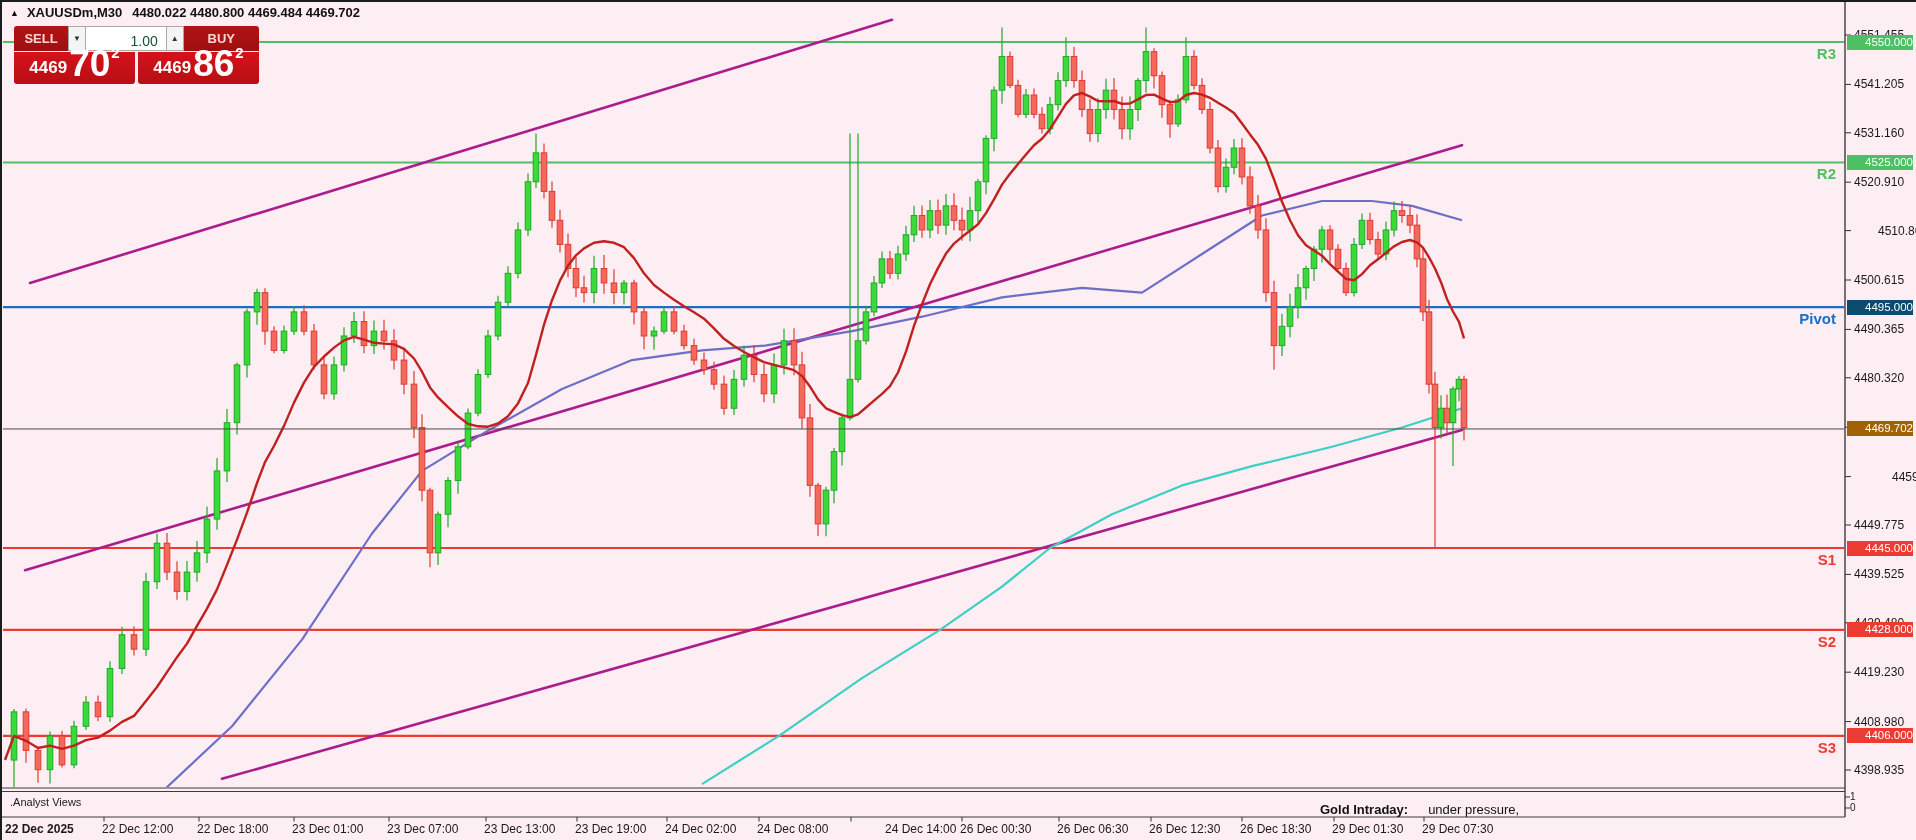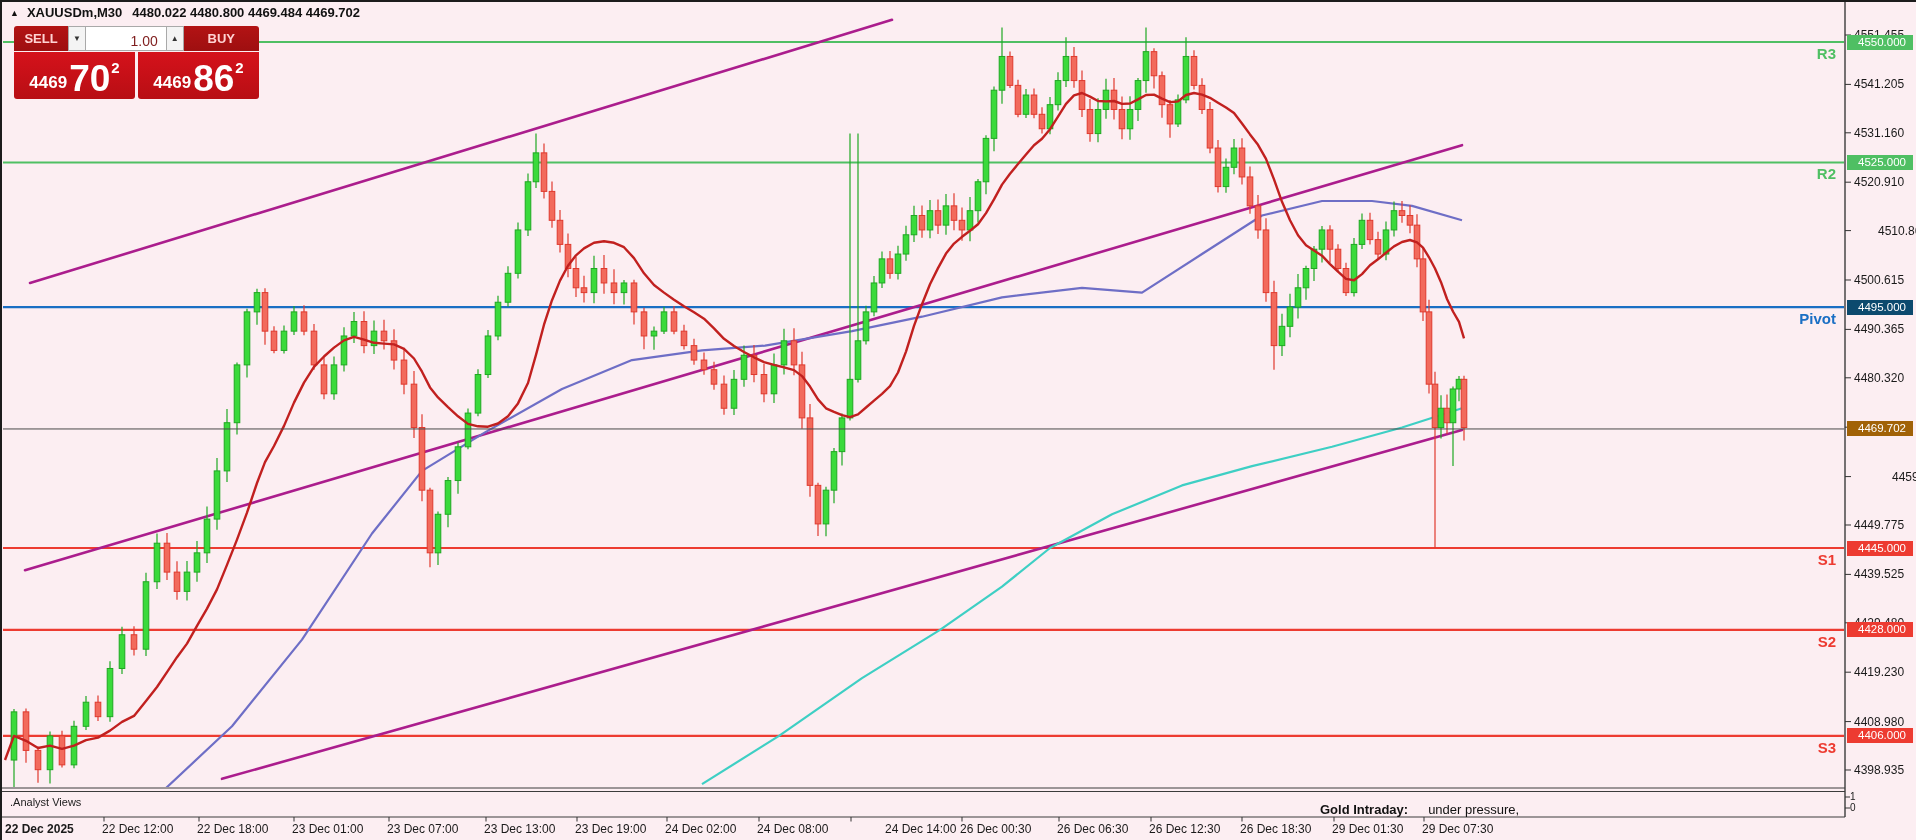--- a/index.html
+++ b/index.html
@@ -19,32 +19,32 @@
   
   .trade-widget{position:absolute;left:12px;top:24px;width:245px;z-index:6;}
   .tw-row1{display:flex;height:25px;}
   .tw-btn{background:linear-gradient(#b31314,#9e0f10);color:#ffd3d3;font-size:13px;font-weight:600;
     display:flex;align-items:center;justify-content:center;cursor:pointer;}
   .tw-sell{width:58px;border-radius:3px 0 0 0;}
   .tw-buy{width:81px;border-radius:0 3px 0 0;}
   .tw-spin{width:19px;background:#f4f4f4;border:1px solid #a9a9a9;box-sizing:border-box;
     display:flex;align-items:center;justify-content:center;font-size:8px;color:#333;cursor:pointer;}
   .tw-vol{width:80px;border:1px solid #a9a9a9;border-left:none;border-right:none;box-sizing:border-box;
-    background:#fff;font-family:"Liberation Sans",sans-serif;font-size:14px;color:#7f1d1d;
+    background:#fff;font-family:"Liberation Sans",sans-serif;font-size:14px;color:#14532d;
     text-align:right;padding:4px 8px 0 0;outline:none;}
-  .tw-row2{display:flex;gap:3px;height:47px;margin-top:1px;}
+  .tw-row2{display:flex;gap:3px;height:32px;margin-top:1px;}
   .tw-quote{background:linear-gradient(#d5121b,#b80e14);color:#fff;flex:1;display:flex;
     align-items:flex-end;justify-content:center;padding-bottom:3px;cursor:pointer;border-radius:0 0 3px 3px;}
   .tw-quote .small{font-size:17px;font-weight:700;margin:0 2px 3px 0;}
   .tw-quote .big{font-size:37px;font-weight:700;line-height:34px;}
   .tw-quote .sup{font-size:15px;font-weight:700;margin:0 0 20px 1px;}
   .lbl{position:absolute;white-space:nowrap;}
   .yaxis-label{font-size:12px;color:#1a1a1a;}
   .badge{position:absolute;left:1845px;width:66px;height:15px;line-height:15px;
-    font-size:11.5px;color:#fff;padding-left:11px;box-sizing:border-box;}
+    font-size:11.5px;color:#fff;padding-left:18px;box-sizing:border-box;}
   .level-name{position:absolute;right:80px;font-size:15px;font-weight:600;}
   .time-label{font-size:12px;color:#1a1a1a;top:820px;}
   .sub-scale{font-size:10px;color:#1a1a1a;left:1848px;}
   .analyst{position:absolute;left:8px;top:794px;font-size:11px;color:#222;z-index:4;}
   .gold-note{position:absolute;left:1318px;top:800px;z-index:3;font-size:13px;color:#111;display:flex;gap:20px;}
   .gold-note .b{font-weight:700;}
 </style>
 </head>
 <body>
 

